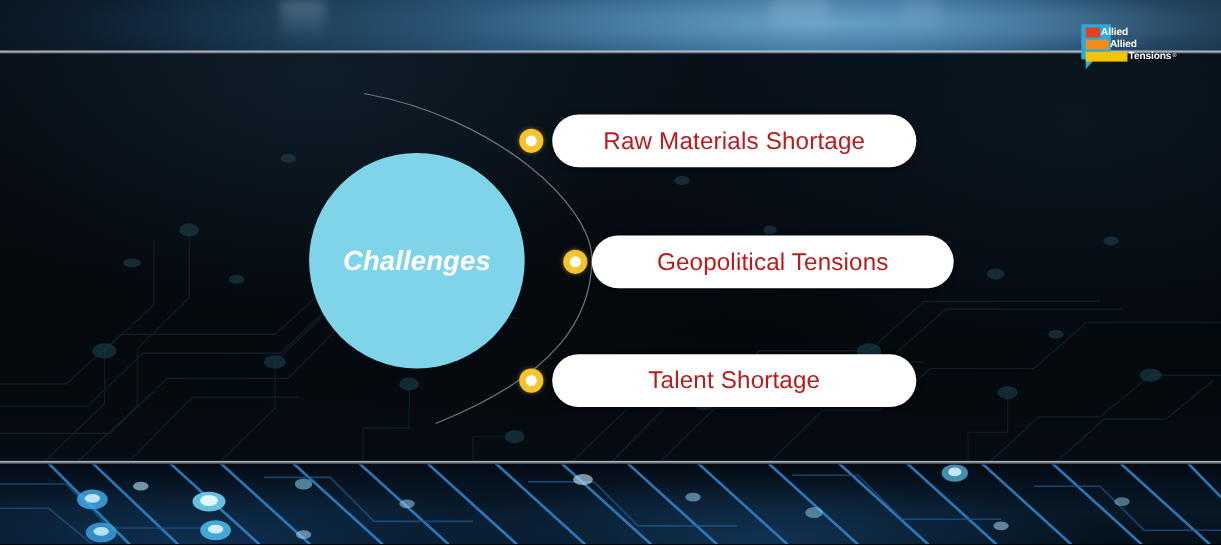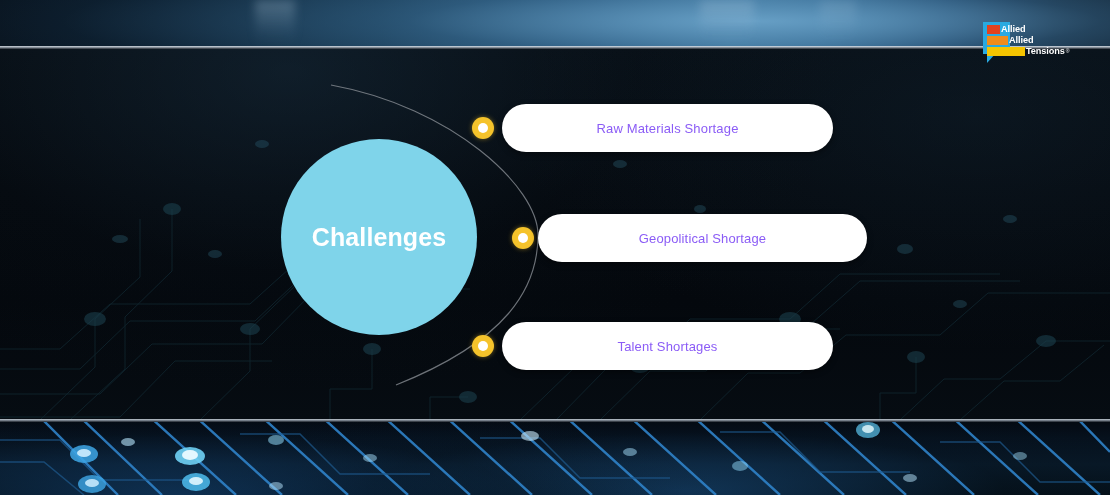--- a/index.html
+++ b/index.html
@@ -80,34 +80,35 @@
     border-radius:50%;
     background:#7fd4ea;
     display:flex; align-items:center; justify-content:center;
   }
   .hub-label {
     color:#ffffff;
     font-size:25px;
     font-weight:bold;
     letter-spacing:.1px;
     white-space:nowrap;
+    font-style:italic;
   }
 
   
   .pill {
     position:absolute;
     height:48px;
     background:#ffffff;
     border-radius:24px;
     display:flex; align-items:center; justify-content:center;
     box-shadow:0 2px 6px rgba(0,0,0,.45);
   }
   .pill-label {
-    color:#8b5cf6;
-    font-size:13px;
+    color:#b91c1c;
+    font-size:22px;
     letter-spacing:.15px;
     white-space:nowrap;
   }
   .pill-1 { left:502px; top:104px; width:331px; }
   .pill-2 { left:538px; top:214px; width:329px; }
   .pill-3 { left:502px; top:322px; width:331px; }
 
   
   .node {
     position:absolute;
@@ -283,24 +284,24 @@
   </div>
 
   <div class="node node-1"></div>
   <div class="node node-2"></div>
   <div class="node node-3"></div>
 
   <div class="pill pill-1">
     <span class="pill-label">Raw Materials Shortage</span>
   </div>
   <div class="pill pill-2">
-    <span class="pill-label">Geopolitical Shortage</span>
+    <span class="pill-label">Geopolitical Tensions</span>
   </div>
   <div class="pill pill-3">
-    <span class="pill-label">Talent Shortages</span>
+    <span class="pill-label">Talent Shortage</span>
   </div>
 
   <div class="logo">
     <div class="logo-bubble"></div>
     <div class="logo-tail"></div>
     <div class="logo-rows">
       <div class="logo-row">
         <span class="logo-bar bar-1"></span>
         <span class="logo-word">Allied</span>
       </div>

